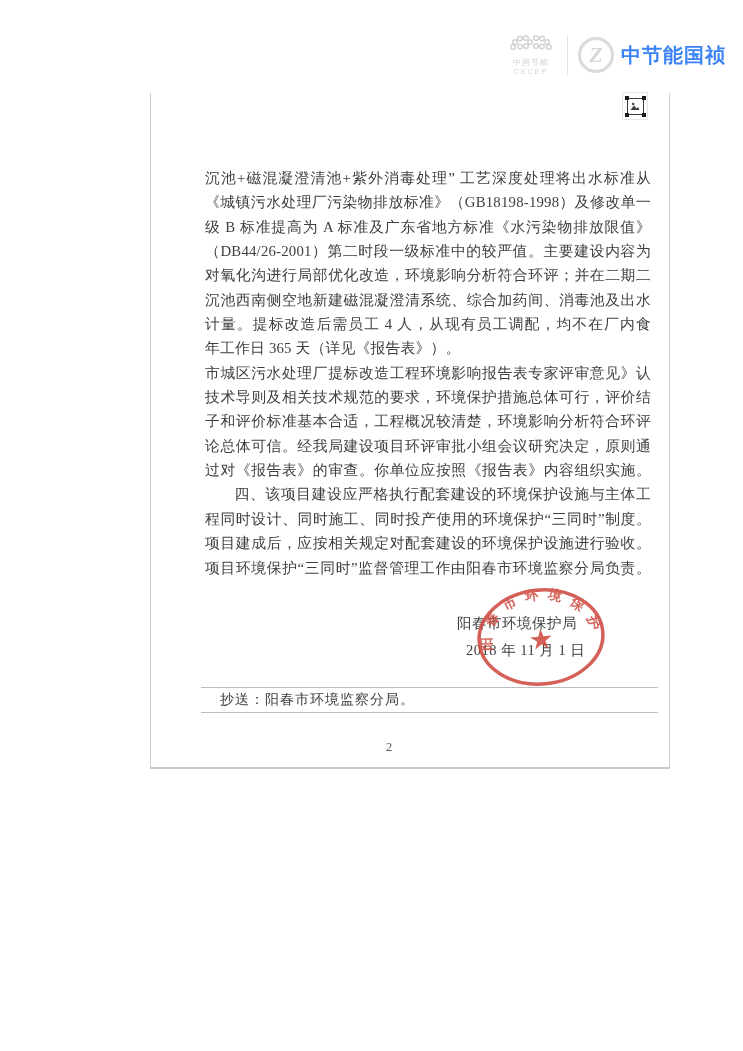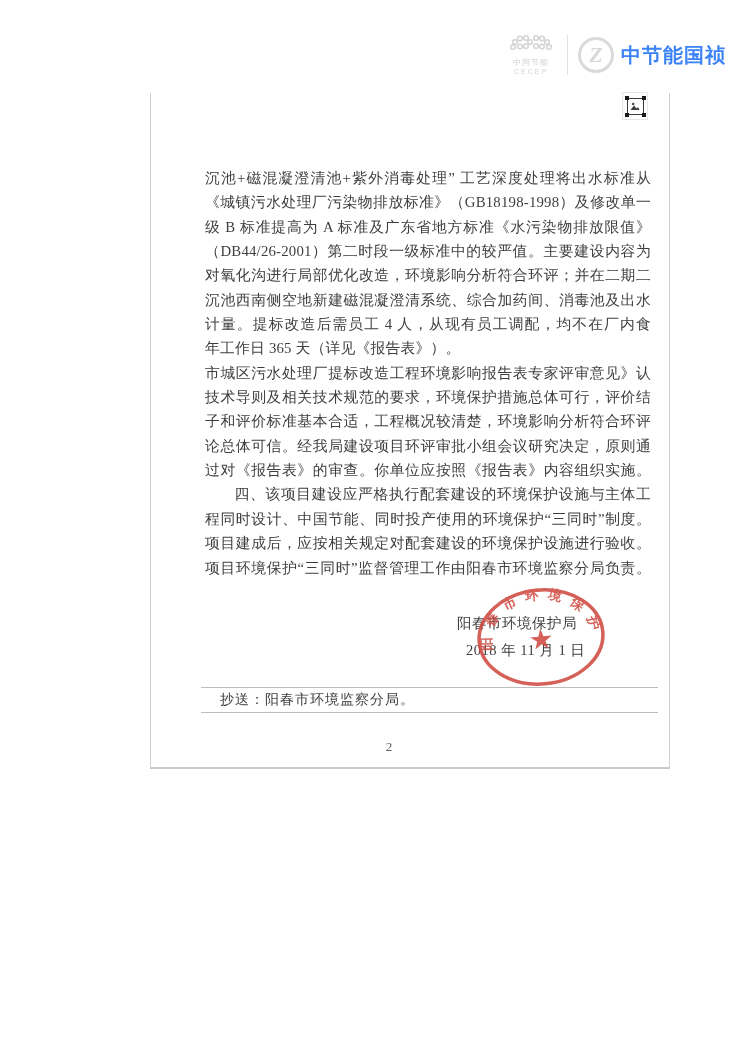--- a/index.html
+++ b/index.html
@@ -121,21 +121,21 @@
       <div class="line">对氧化沟进行局部优化改造，环境影响分析符合环评；并在二期二</div>
       <div class="line">沉池西南侧空地新建磁混凝澄清系统、综合加药间、消毒池及出水</div>
       <div class="line">计量。提标改造后需员工 4 人，从现有员工调配，均不在厂内食宿，</div>
       <div class="line short">年工作日 365 天（详见《报告表》）。</div>
       <div class="line">市城区污水处理厂提标改造工程环境影响报告表专家评审意见》认</div>
       <div class="line">技术导则及相关技术规范的要求，环境保护措施总体可行，评价结</div>
       <div class="line">子和评价标准基本合适，工程概况较清楚，环境影响分析符合环评</div>
       <div class="line">论总体可信。经我局建设项目环评审批小组会议研究决定，原则通</div>
       <div class="line">过对《报告表》的审查。你单位应按照《报告表》内容组织实施。</div>
       <div class="line indent">四、该项目建设应严格执行配套建设的环境保护设施与主体工</div>
-      <div class="line">程同时设计、中国节能、同时投产使用的环境保护“三同时”制度。</div>
+      <div class="line">程同时设计、同时施工、同时投产使用的环境保护“三同时”制度。</div>
       <div class="line">项目建成后，应按相关规定对配套建设的环境保护设施进行验收。</div>
       <div class="line">项目环境保护“三同时”监督管理工作由阳春市环境监察分局负责。</div>
     </div>
 
     <div class="sig-org">阳春市环境保护局</div>
     <div class="sig-date">2018 年 11 月 1 日</div>
 
     <svg class="seal" viewBox="0 0 136 104">
       <defs>
         <path id="sealArc" d="M 19.7 61.8 A 50 38 0 1 1 116.3 61.8" fill="none"></path>

